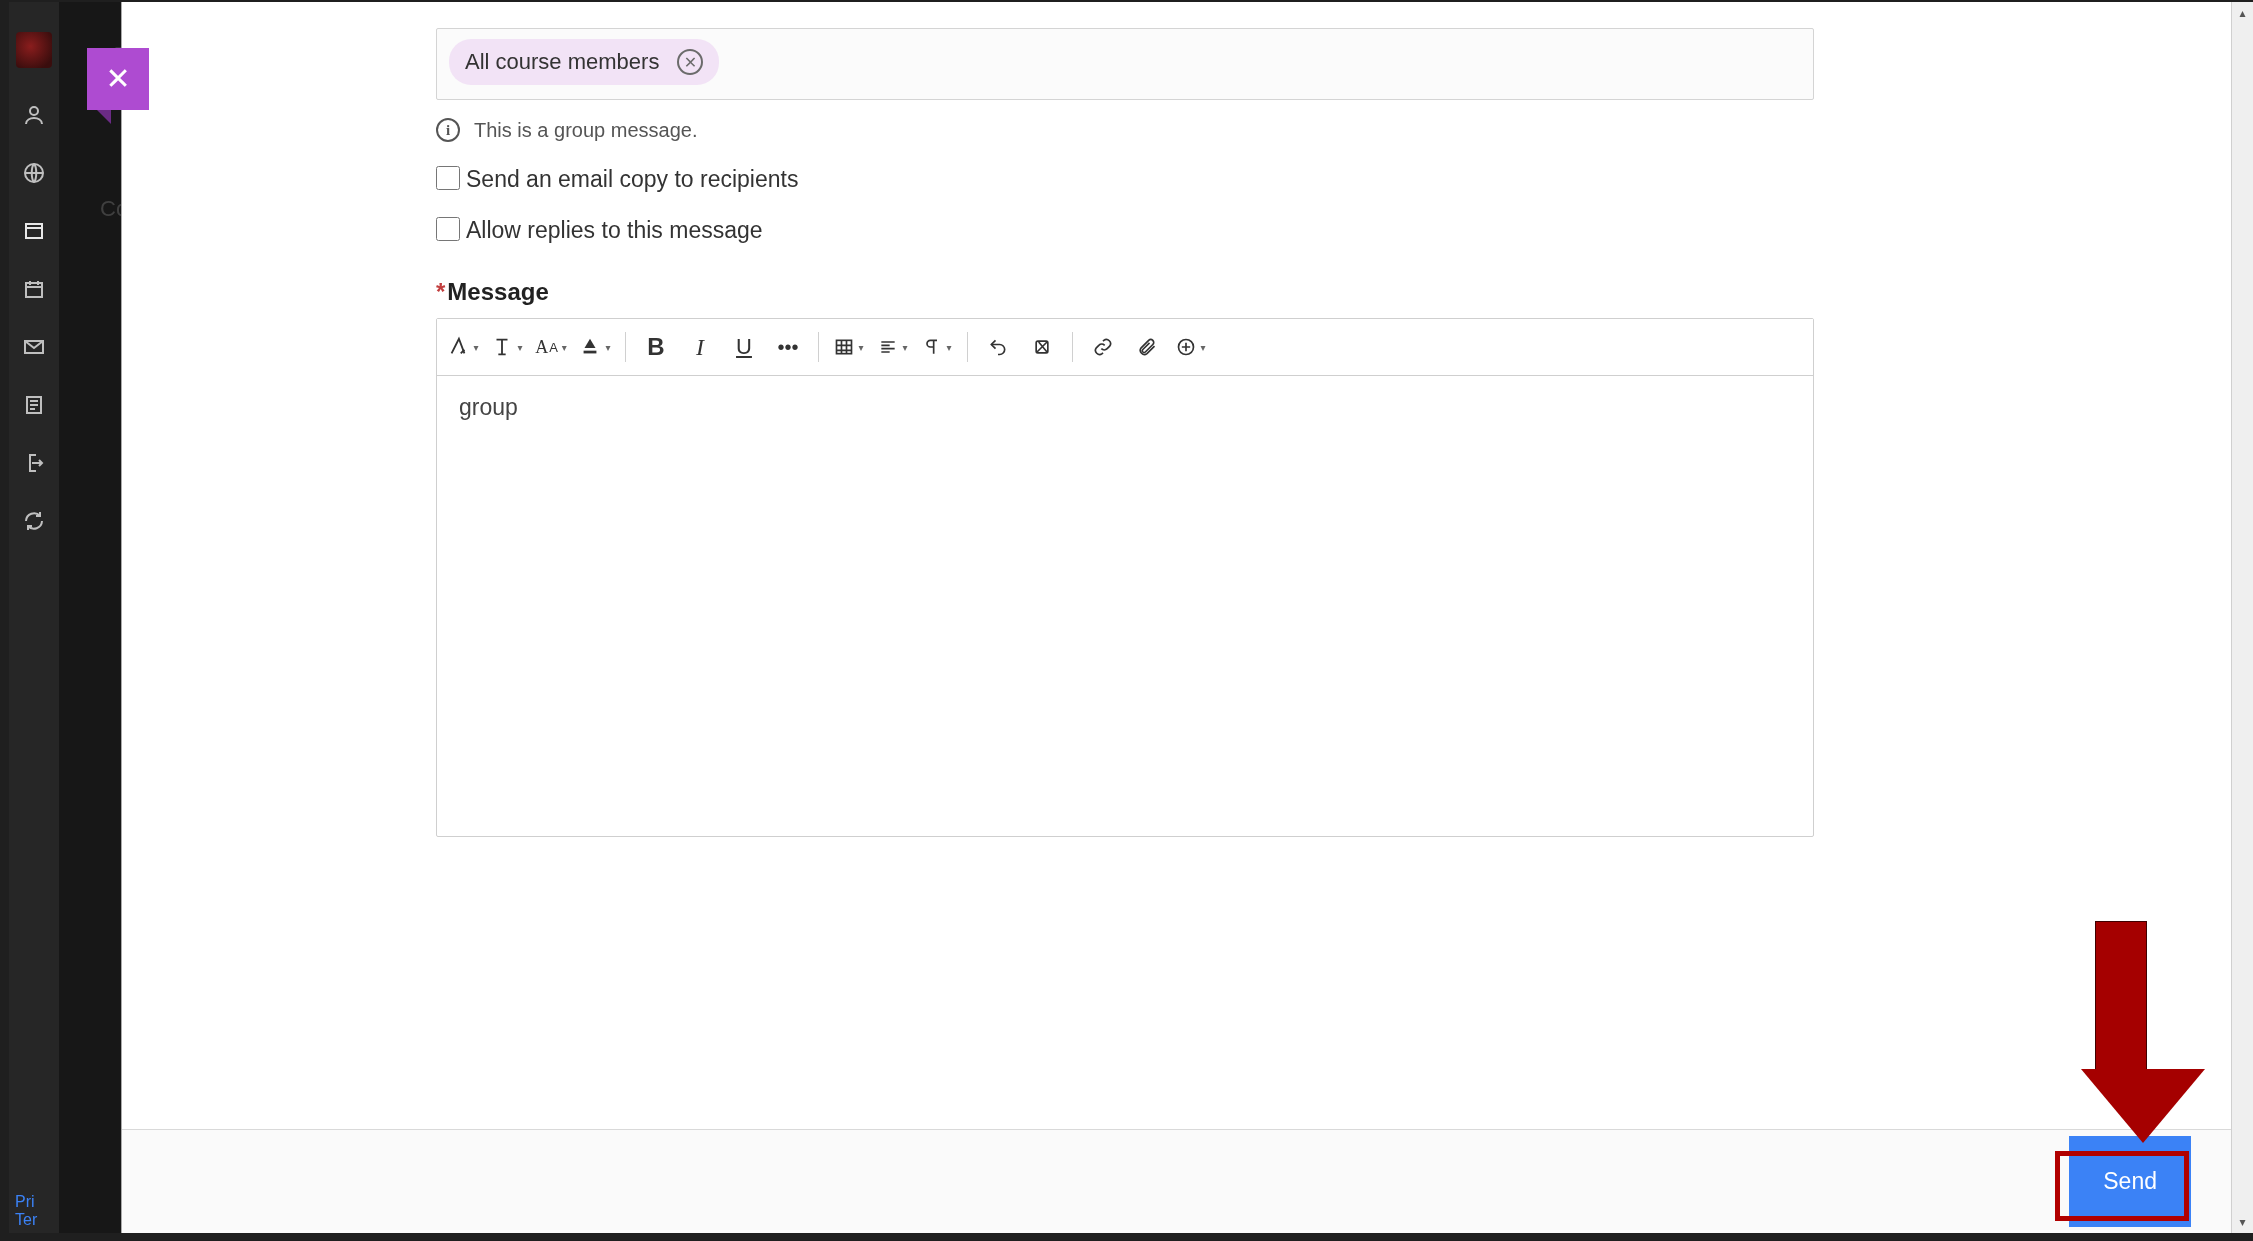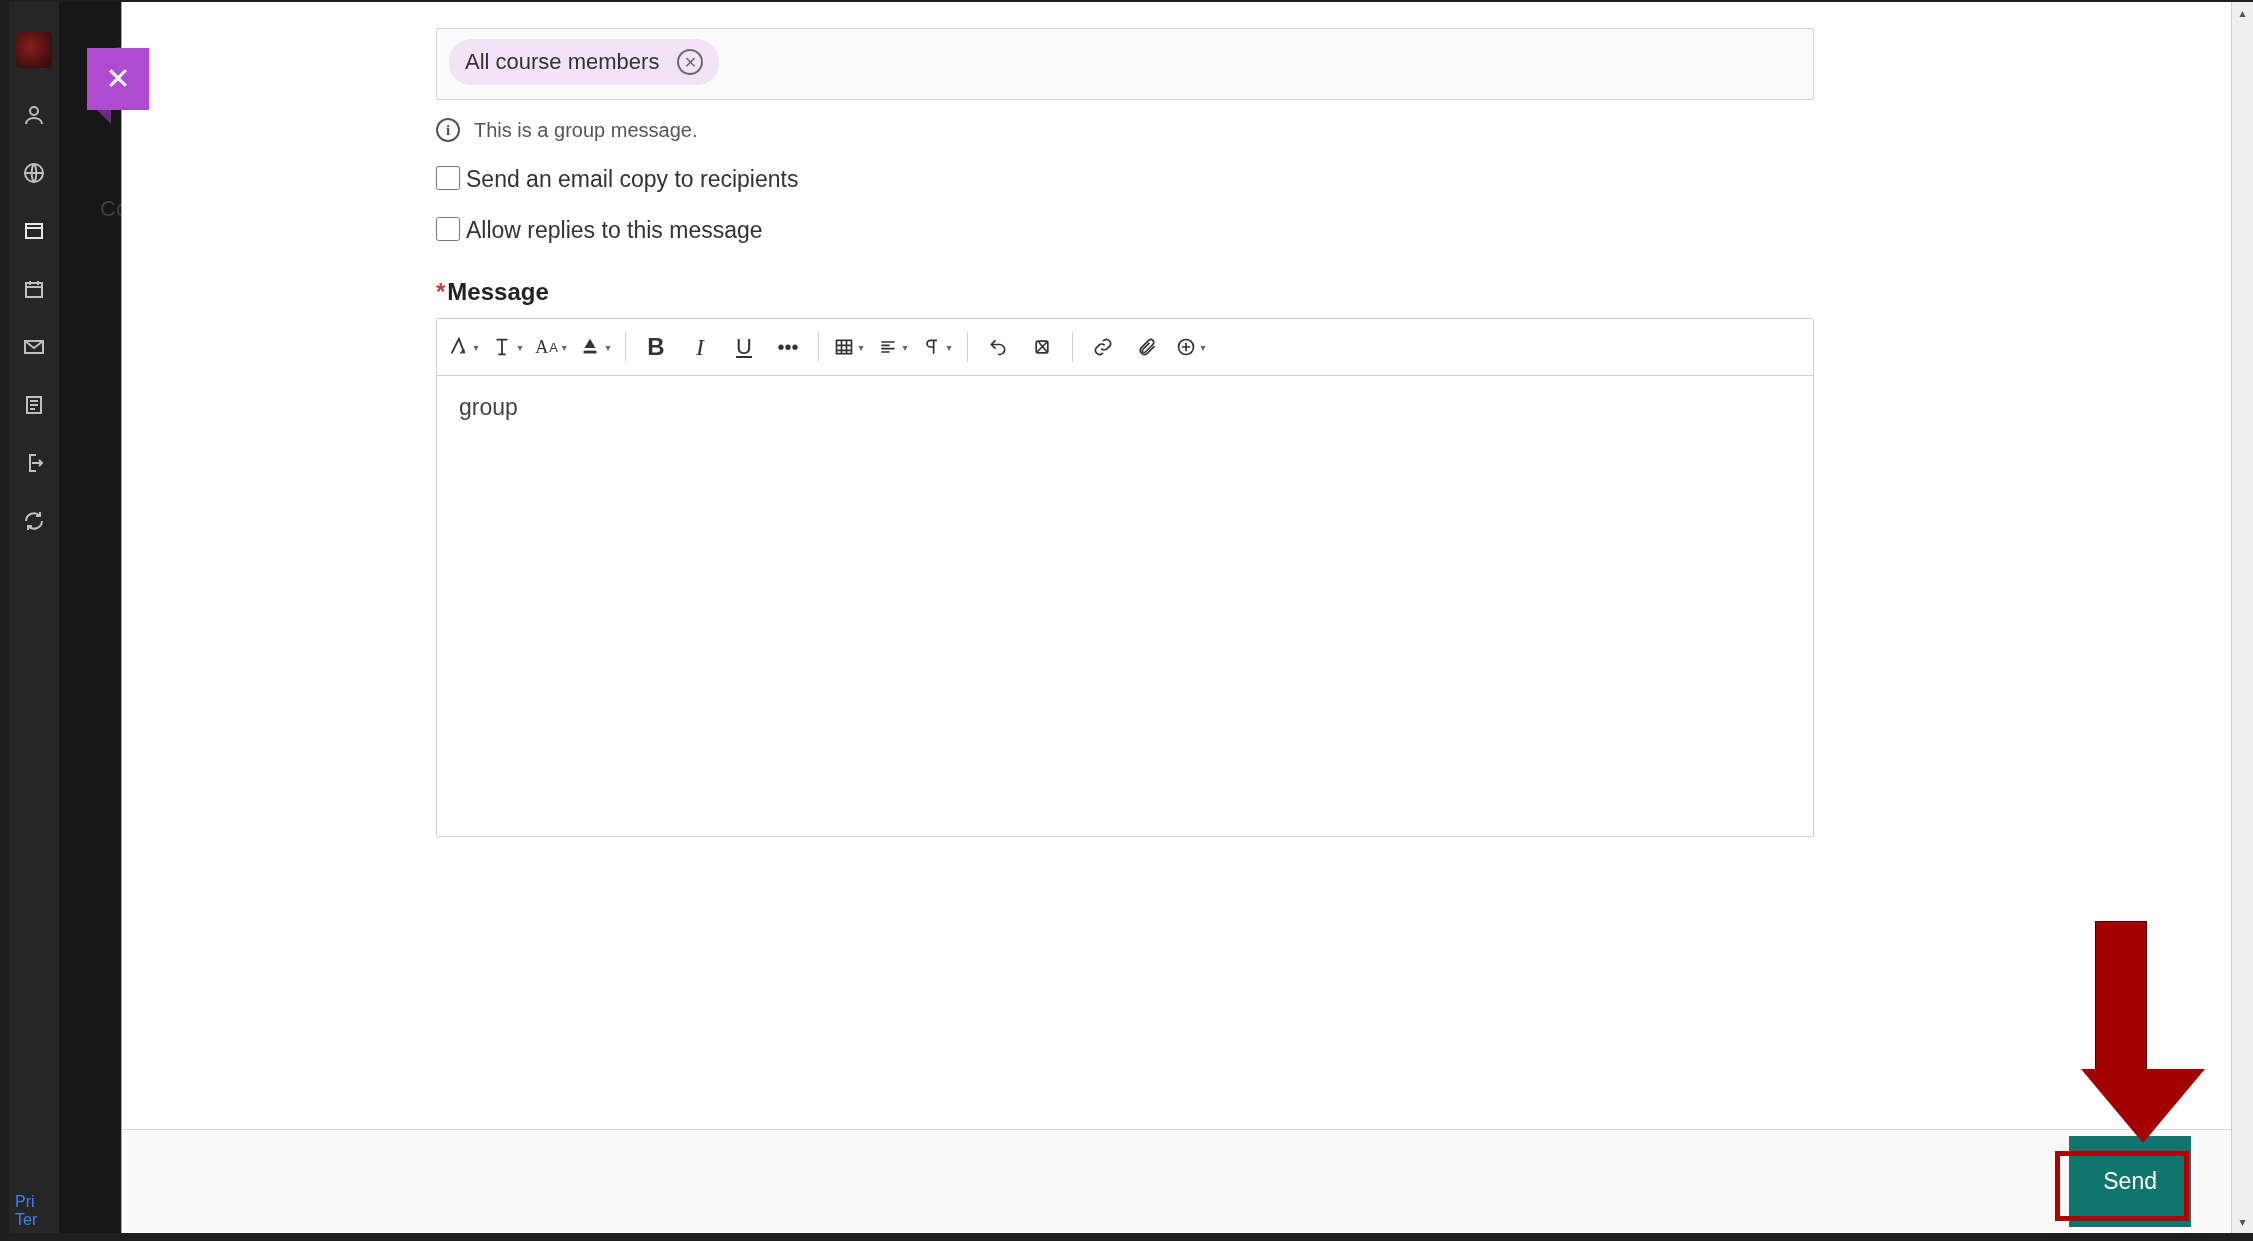--- a/index.html
+++ b/index.html
@@ -142,21 +142,21 @@
     min-height: 460px; padding: 18px 22px;
     font-size: 23px; color: #444; outline: none;
   }
 
   .panel-footer {
     border-top: 1px solid #d9d9d9; height: 104px;
     display: flex; align-items: center; justify-content: flex-end;
     padding-right: 40px; background: #fafafa;
   }
   .send-btn {
-    background: #0f766e; color: #fff; font-size: 23px;
+    background: #3b82f6; color: #fff; font-size: 23px;
     padding: 32px 34px; border: none; cursor: pointer;
   }
   .send-highlight {
     position: absolute; right: 42px; bottom: 12px;
     width: 134px; height: 70px; border: 5px solid #b10000;
     pointer-events: none;
   }
 
   .arrow-down {
     position: absolute; right: 70px; bottom: 92px;

